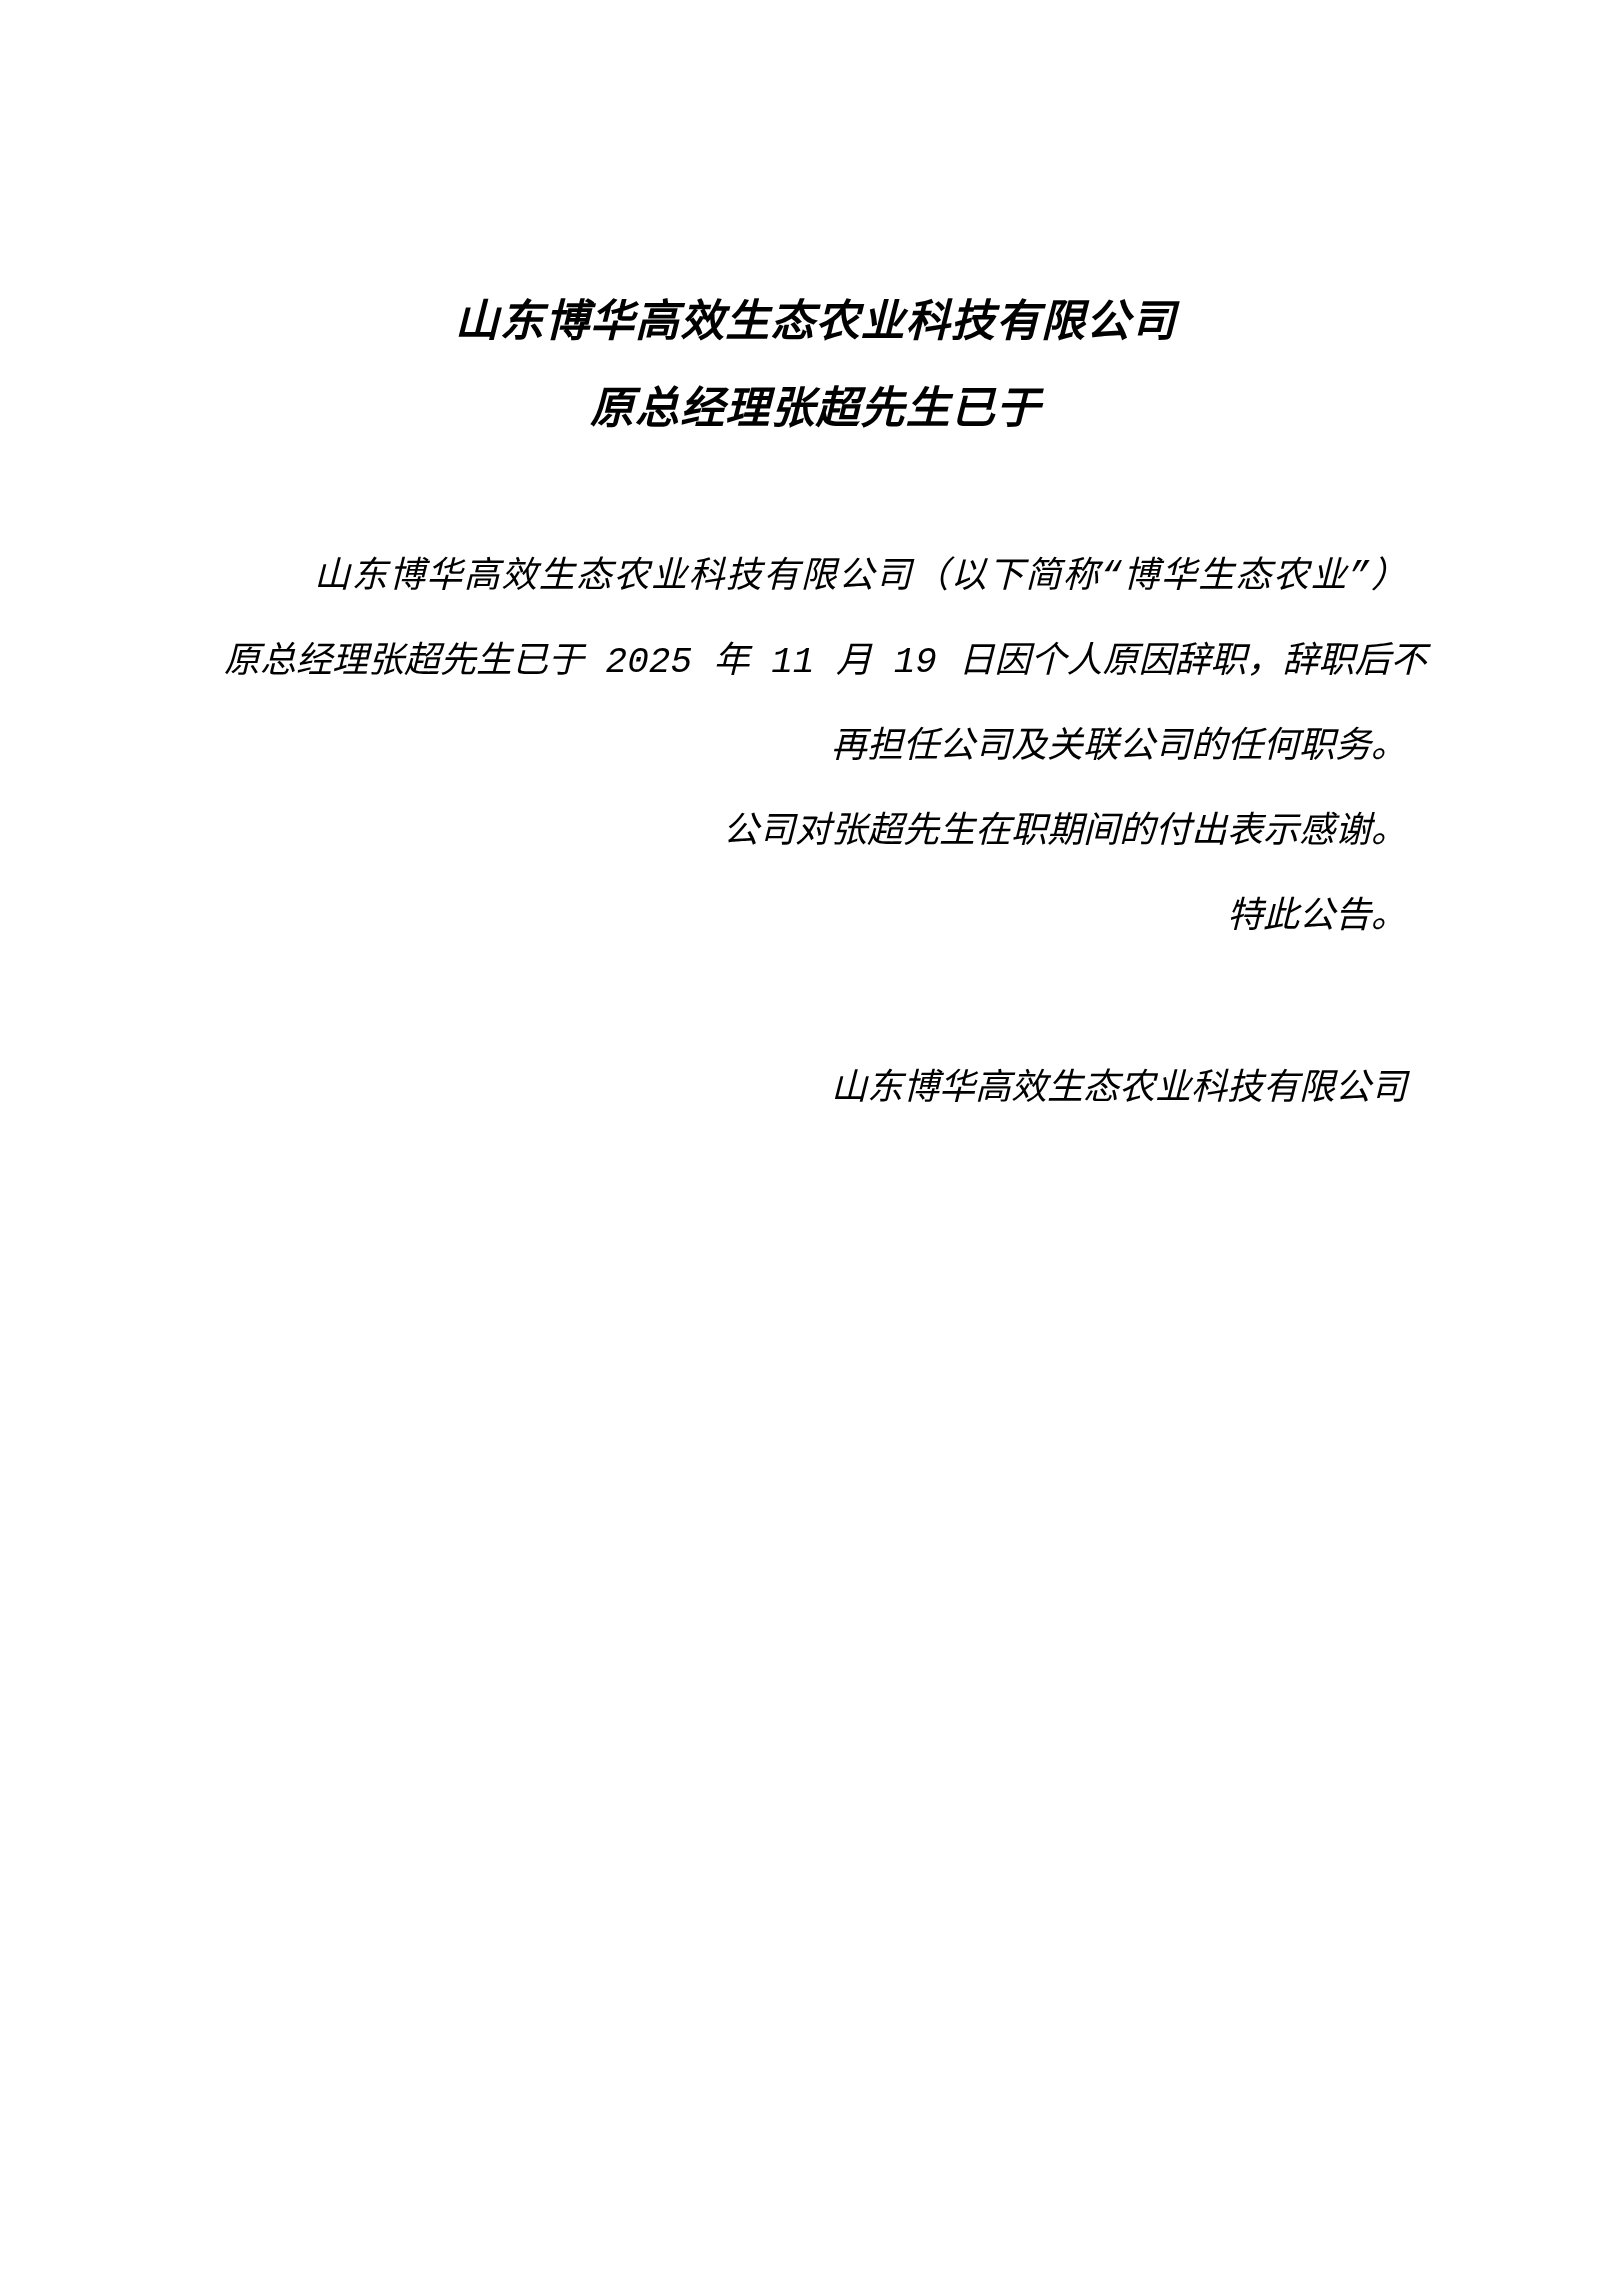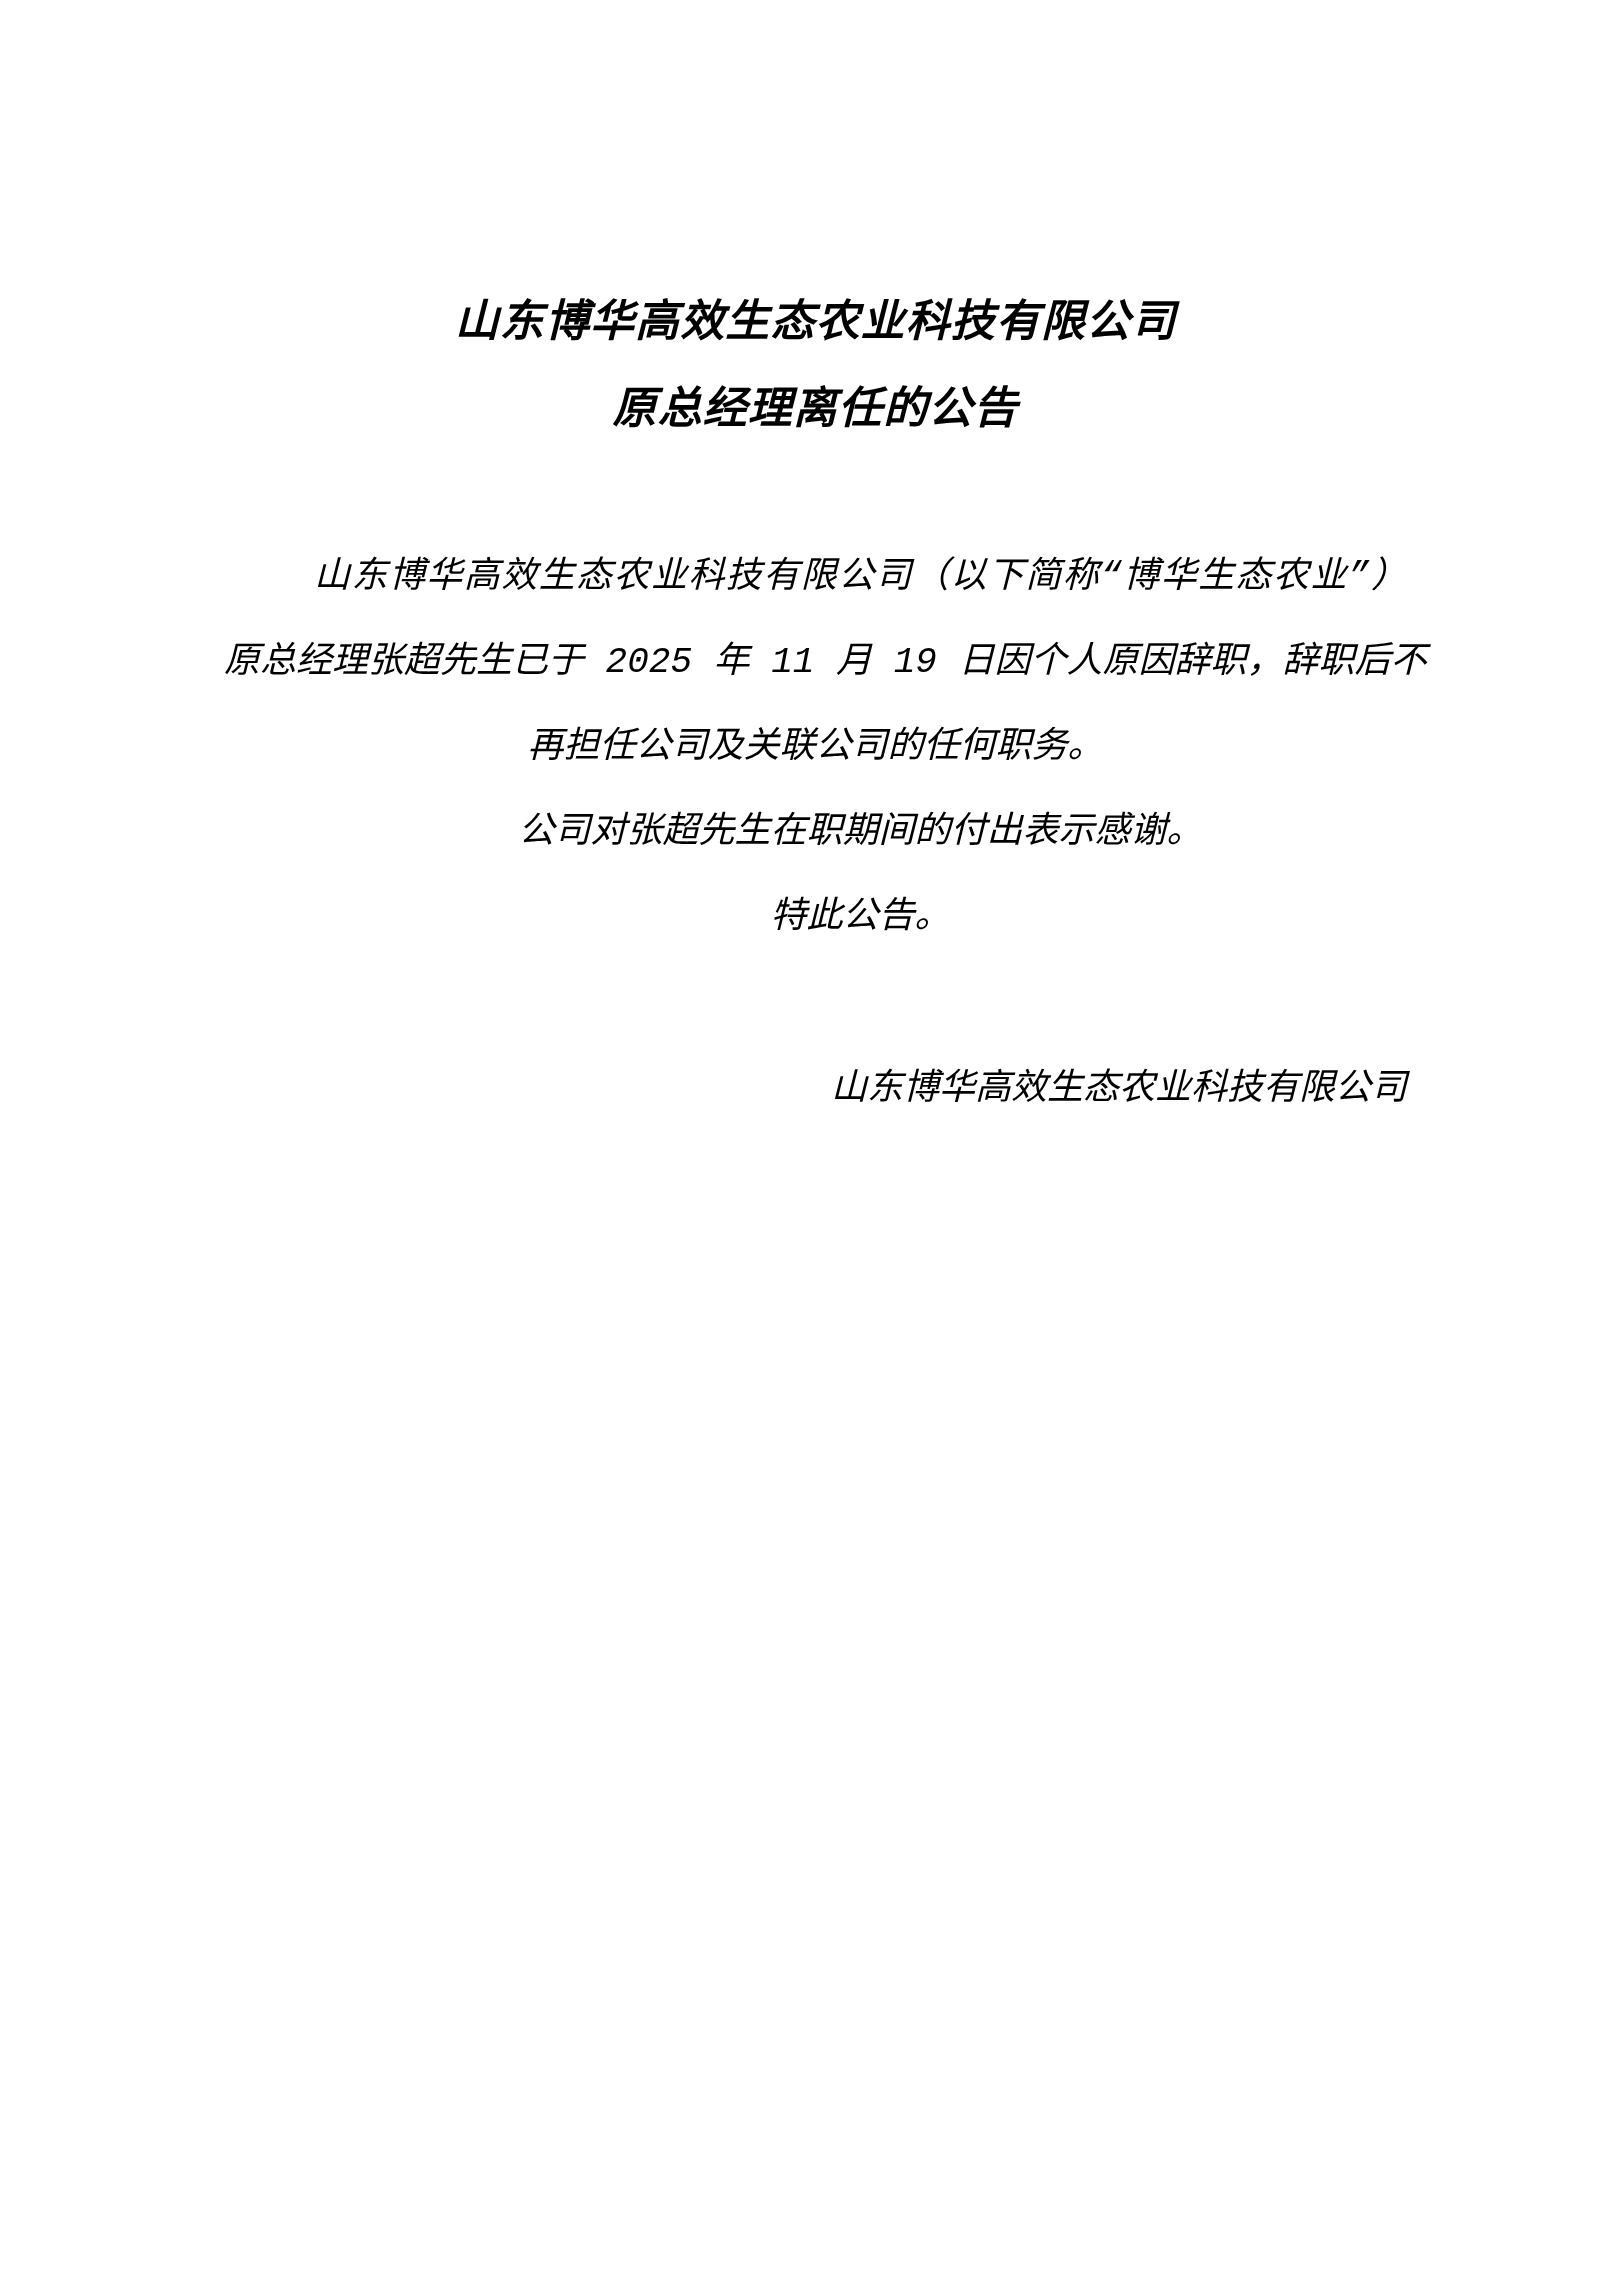--- a/index.html
+++ b/index.html
@@ -38,21 +38,21 @@
     font-family: Liberation Mono, monospace;
   }
   .line.justify {
     text-align: justify;
     text-align-last: justify;
   }
   .line.indent {
     text-indent: 90px;
   }
   .line.plain {
-    text-align: center;
+    text-align: right;
   }
   .signature-block {
     margin-top: 85px; 
     font-size: 36px;
     line-height: 85px;
   }
   .sig-company {
     text-align: right;
     white-space: nowrap;
   }
@@ -62,21 +62,21 @@
     white-space: nowrap;
   }
 </style>
 </head>
 <body>
 
 <div class="page">
 
   <div class="doc-title">山东博华高效生态农业科技有限公司</div>
 
-  <div class="doc-title">原总经理离任的公告</div>
+  <div class="doc-title">原总经理张超先生已于</div>
 
   <div class="body-block">
 
     <div class="line justify indent">山东博华高效生态农业科技有限公司（以下简称“博华生态农业”）</div>
 
     <div class="line justify">原总经理张超先生已于 2025 年 11 月 19 日因个人原因辞职，辞职后不</div>
 
     <div class="line plain">再担任公司及关联公司的任何职务。</div>
 
     <div class="line plain indent">公司对张超先生在职期间的付出表示感谢。</div>

